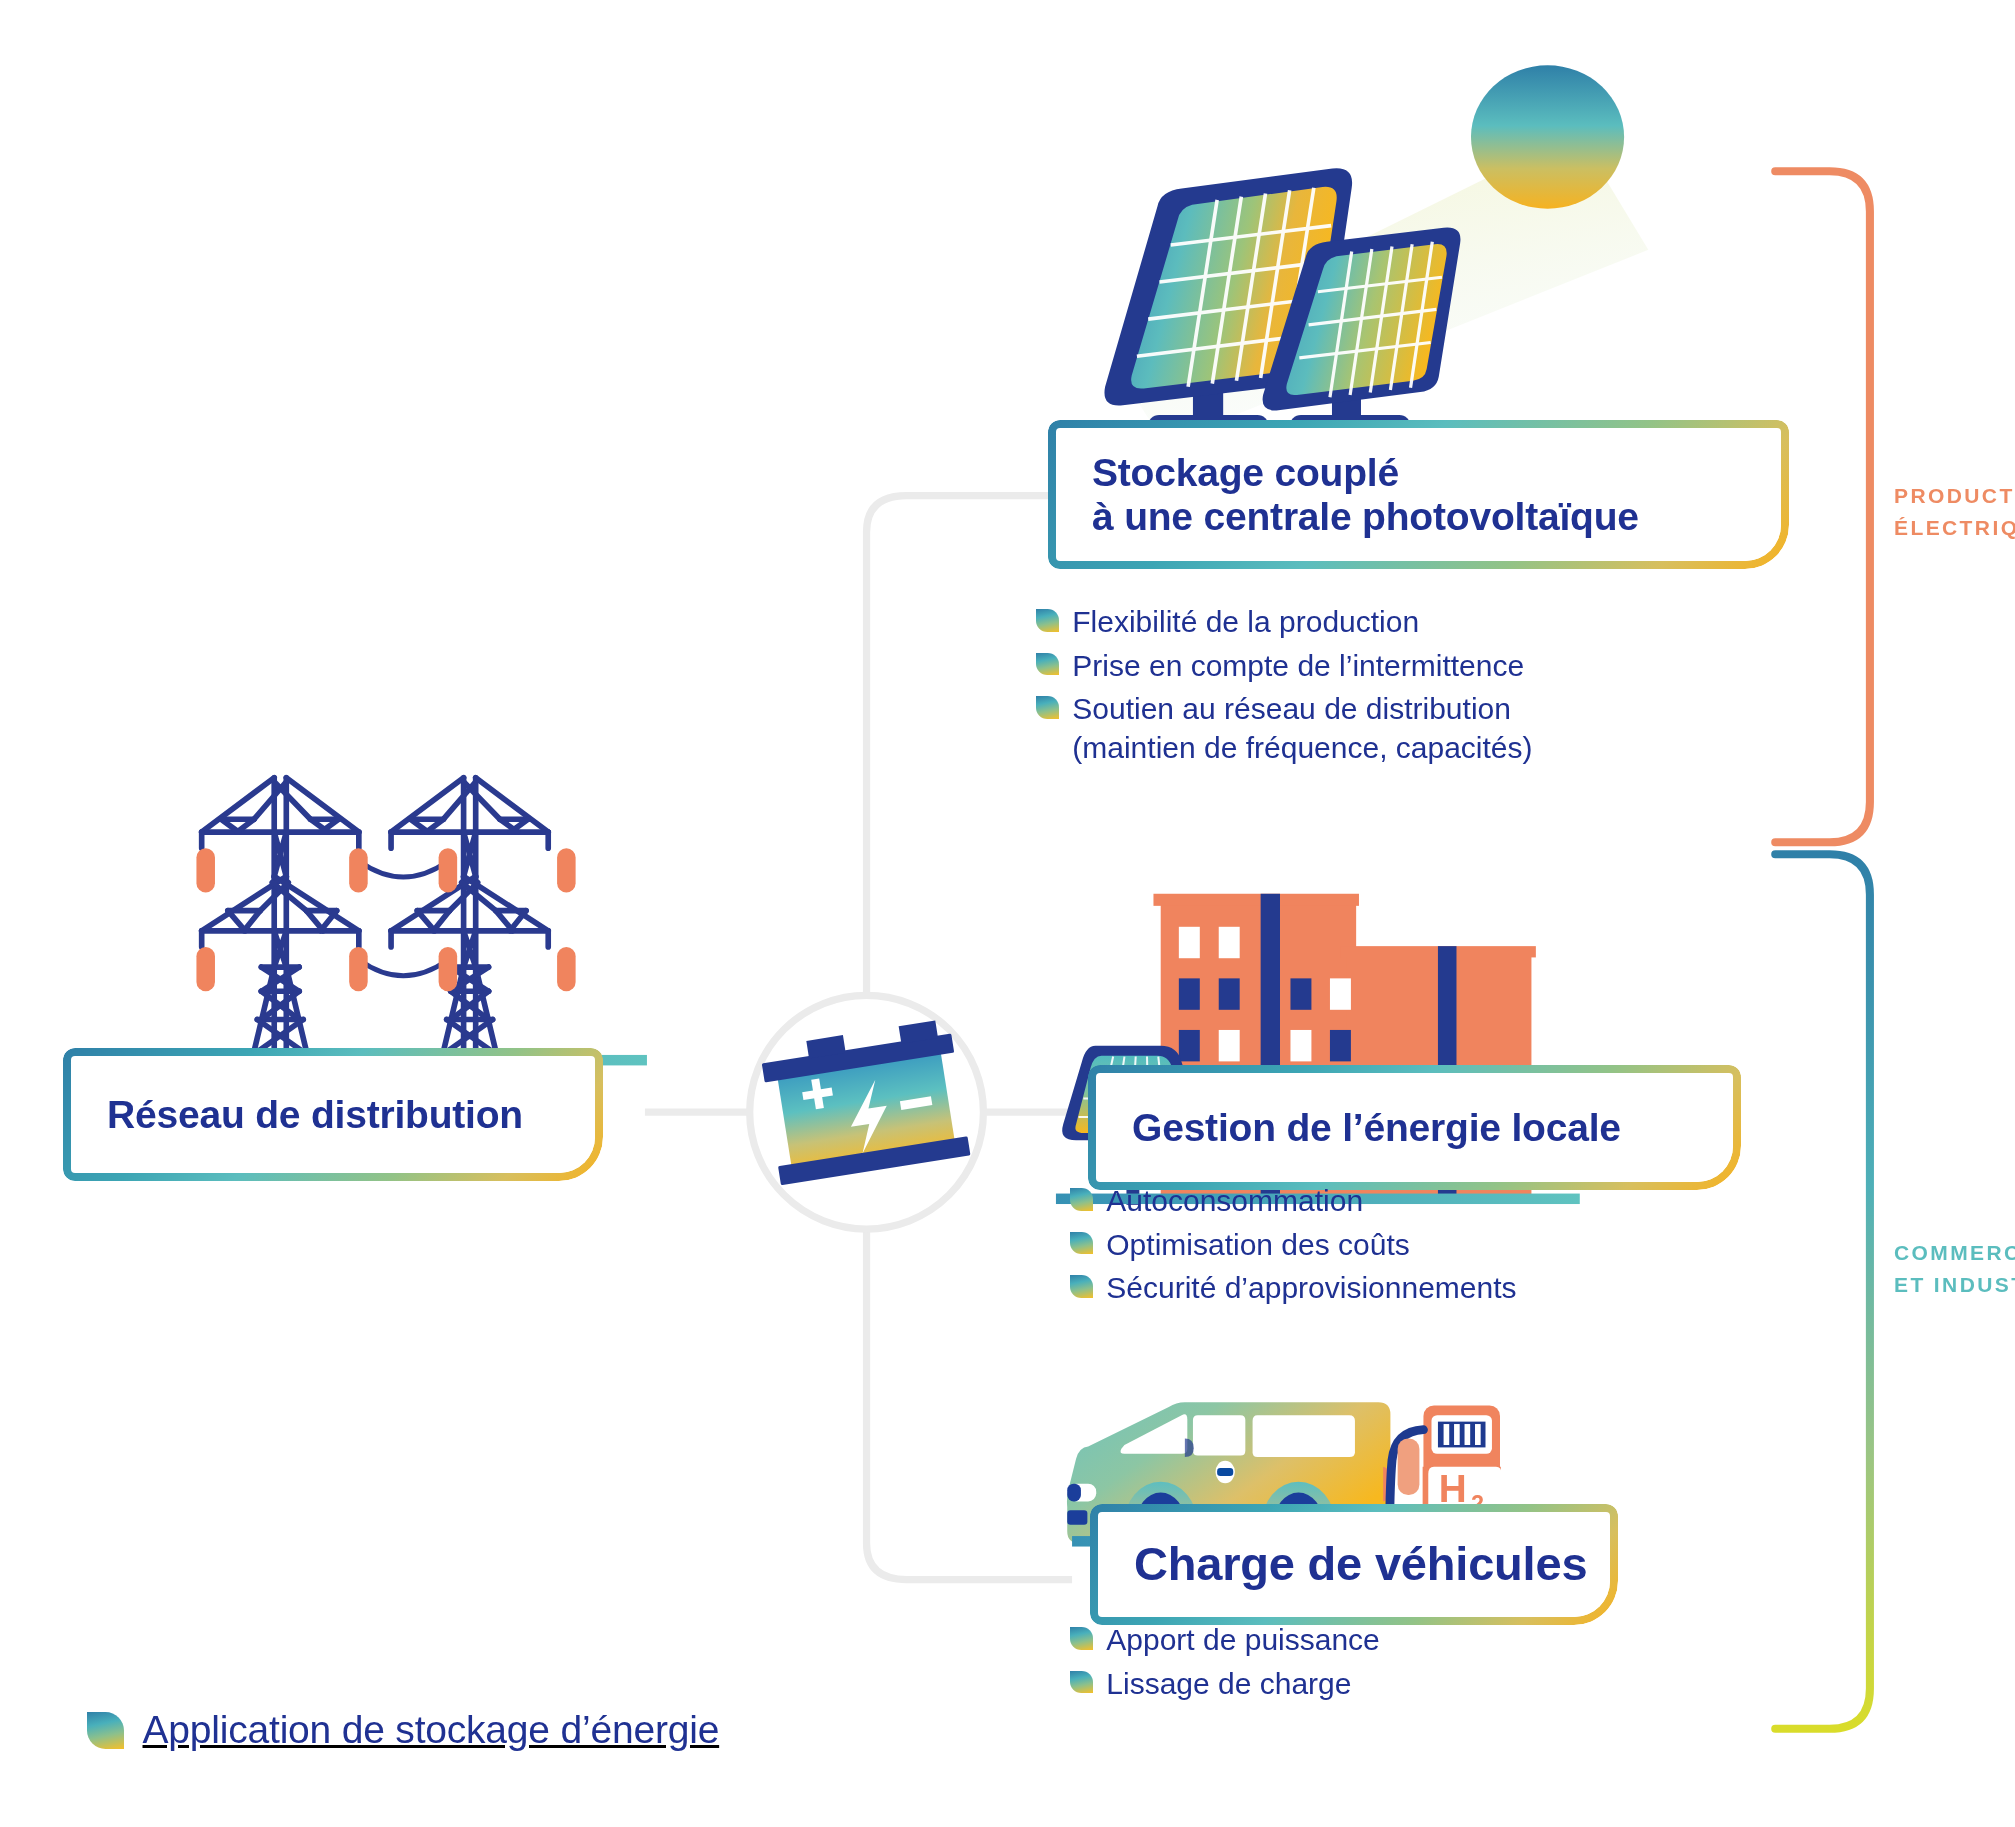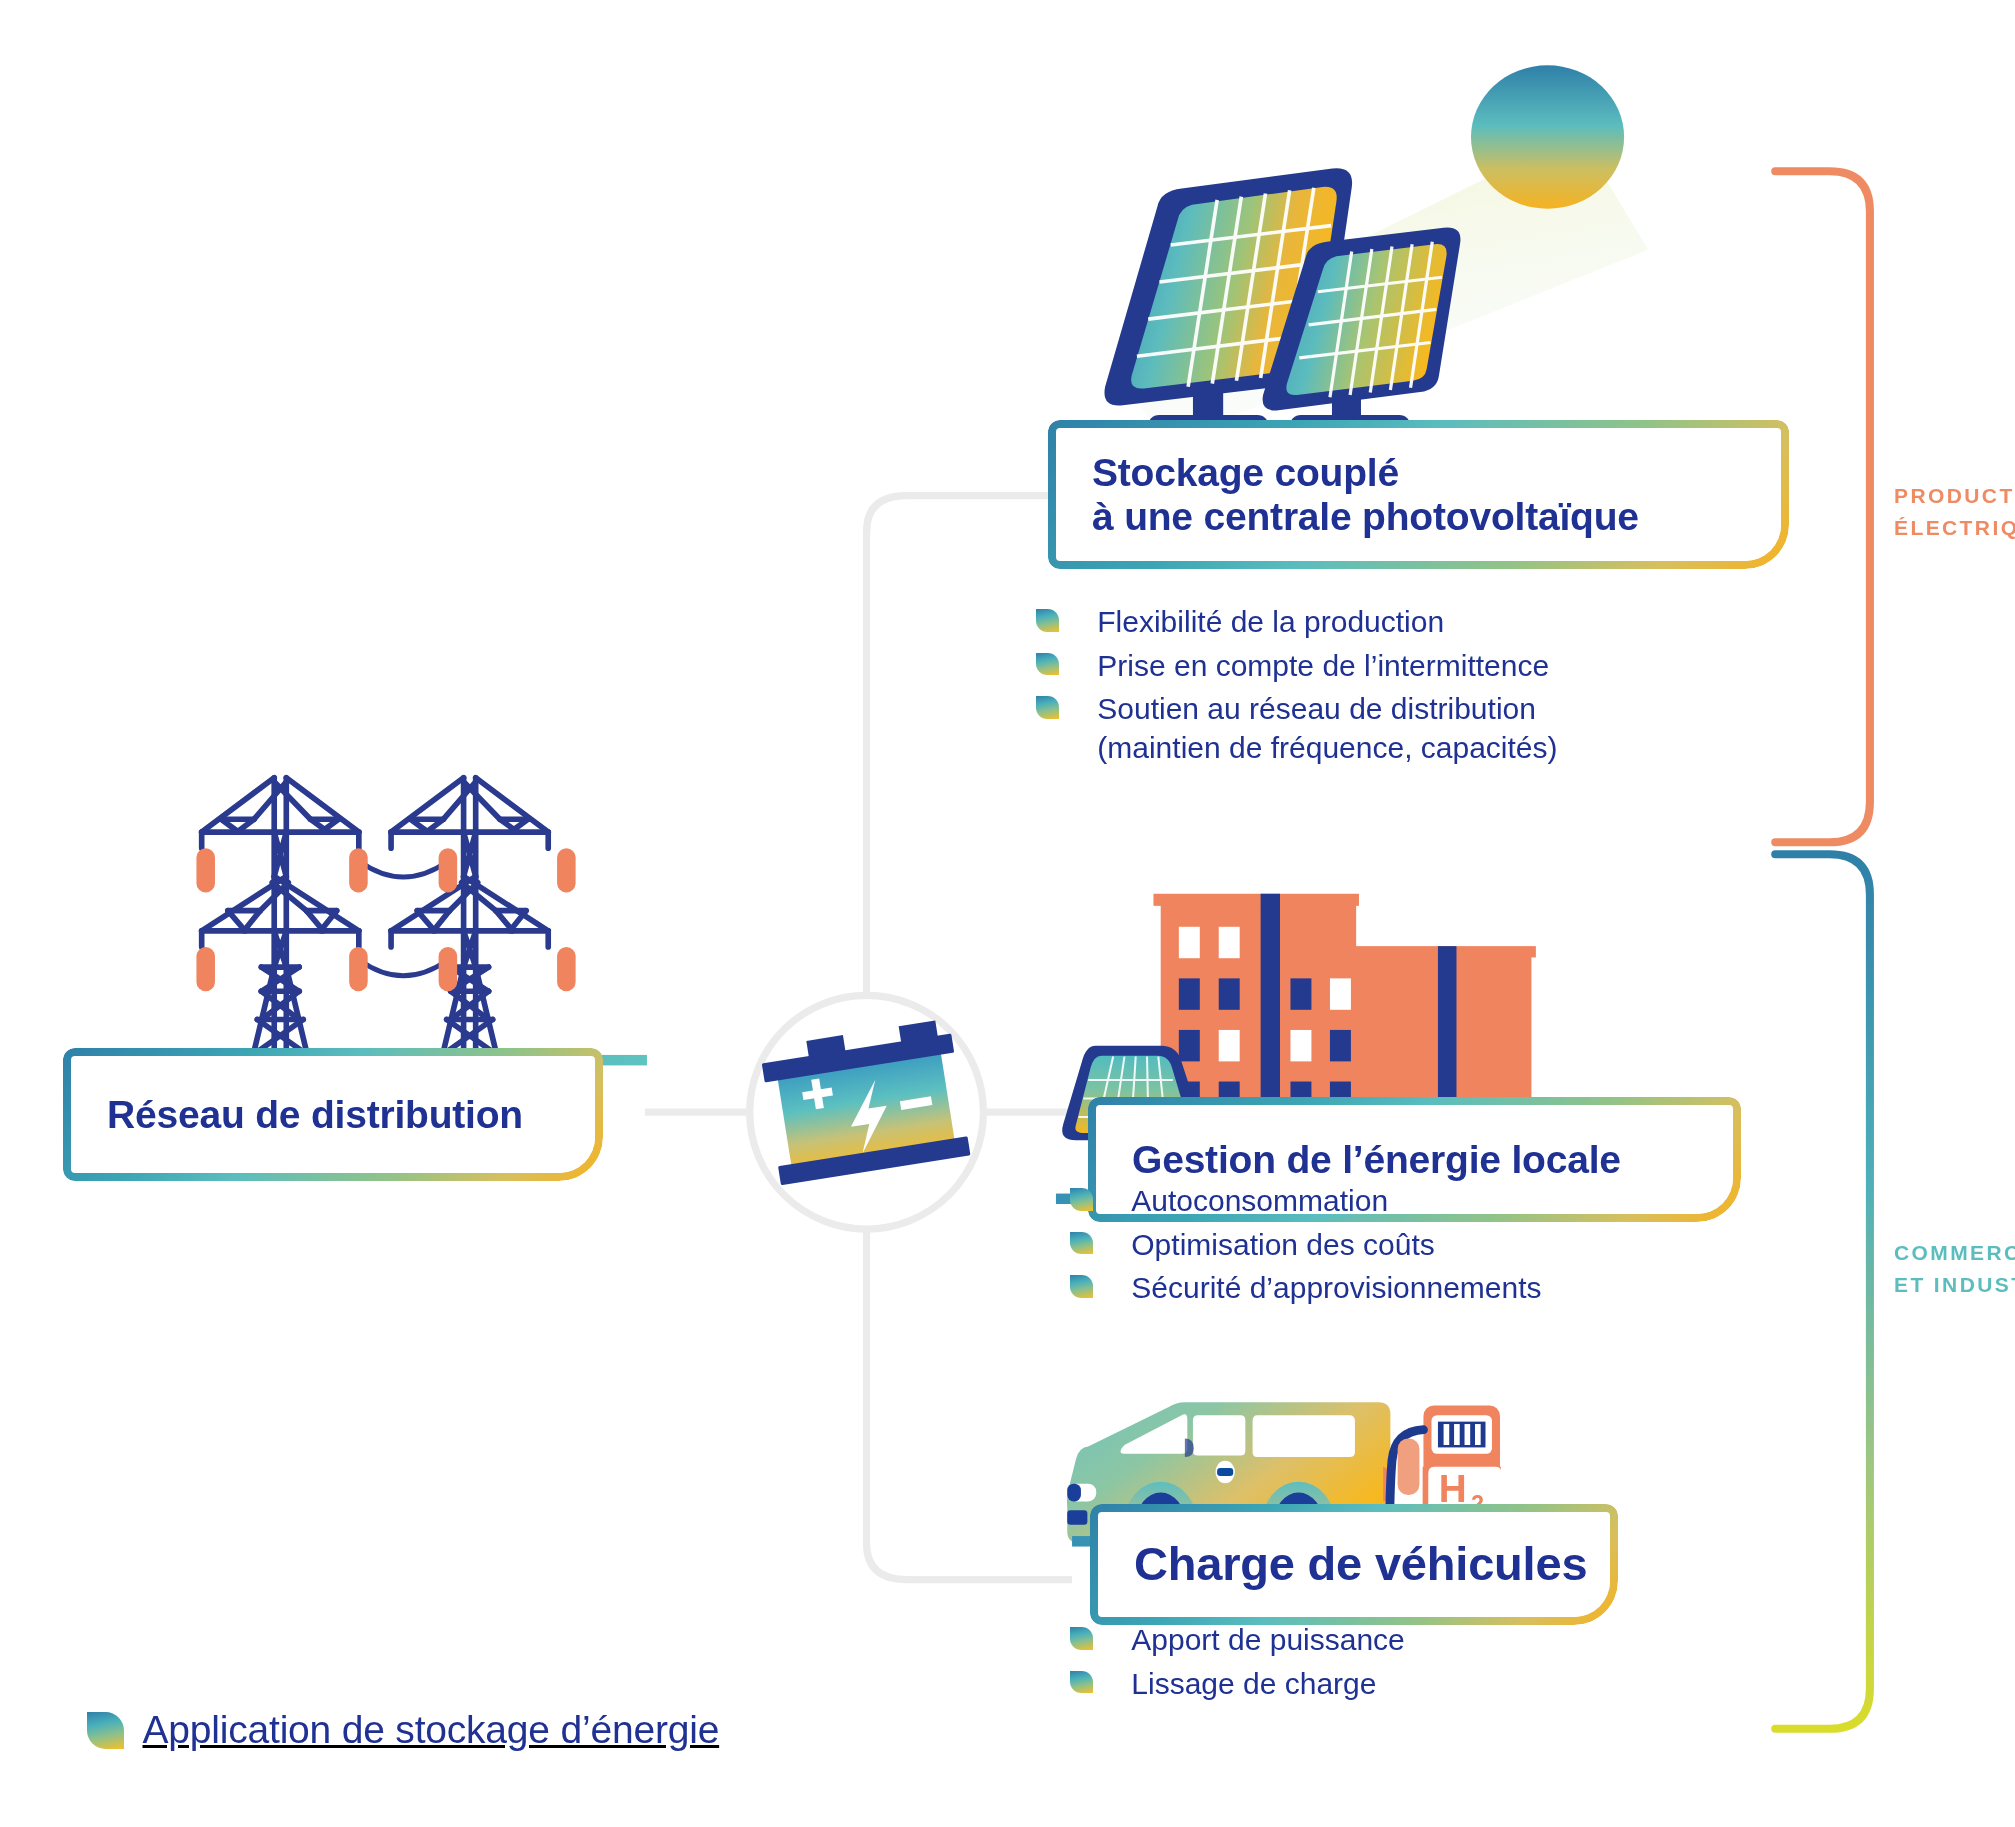--- a/index.html
+++ b/index.html
@@ -47,21 +47,21 @@
     font-weight:bold;
     line-height:1.12;
     letter-spacing:-0.2px;
     white-space:pre-line;
     position:relative;
     z-index:4;
   }
 
   
   .bullets{position:absolute;z-index:35;}
-  .bullet-row{display:flex;align-items:flex-start;margin-bottom:4px;gap:25px;}
+  .bullet-row{display:flex;align-items:flex-start;margin-bottom:4px;}
   .leaf{
     width:22.6px;height:22.6px;flex:none;margin-top:7.3px;margin-right:13.7px;
     border-radius:0 11.3px 0 11.3px;
     background:linear-gradient(168deg,#2f80a8 0%,#49b0bb 33%,#8cc08c 62%,#f6c028 100%);
   }
   .bullet-text{
     color:#1f3192;
     font-size:30px;
     line-height:1.32;
     white-space:pre-line;
@@ -433,21 +433,21 @@
     <div class="card-title" style="font-size:39px;">Réseau de distribution</div>
   </div>
 
   <div class="card" style="left:1056px; top:428px; width:725px; height:133px; align-items:center;border-radius:29px;">
     <div class="card-frame"></div>
     <div class="card-inner"></div>
     <div class="card-title" style="font-size:39px;">Stockage couplé
 à une centrale photovoltaïque</div>
   </div>
 
-  <div class="card" style="left:1096px; top:1073px; width:637px; height:109px;margin-top:32px;">
+  <div class="card" style="left:1096px; top:1073px; width:637px; height:109px;">
     <div class="card-frame"></div>
     <div class="card-inner"></div>
     <div class="card-title" style="font-size:39px;">Gestion de l’énergie locale</div>
   </div>
 
   <div class="card" style="left:1098px; top:1512px; width:512px; height:105px;">
     <div class="card-frame"></div>
     <div class="card-inner"></div>
     <div class="card-title" style="font-size:47px;">Charge de véhicules</div>
   </div>

